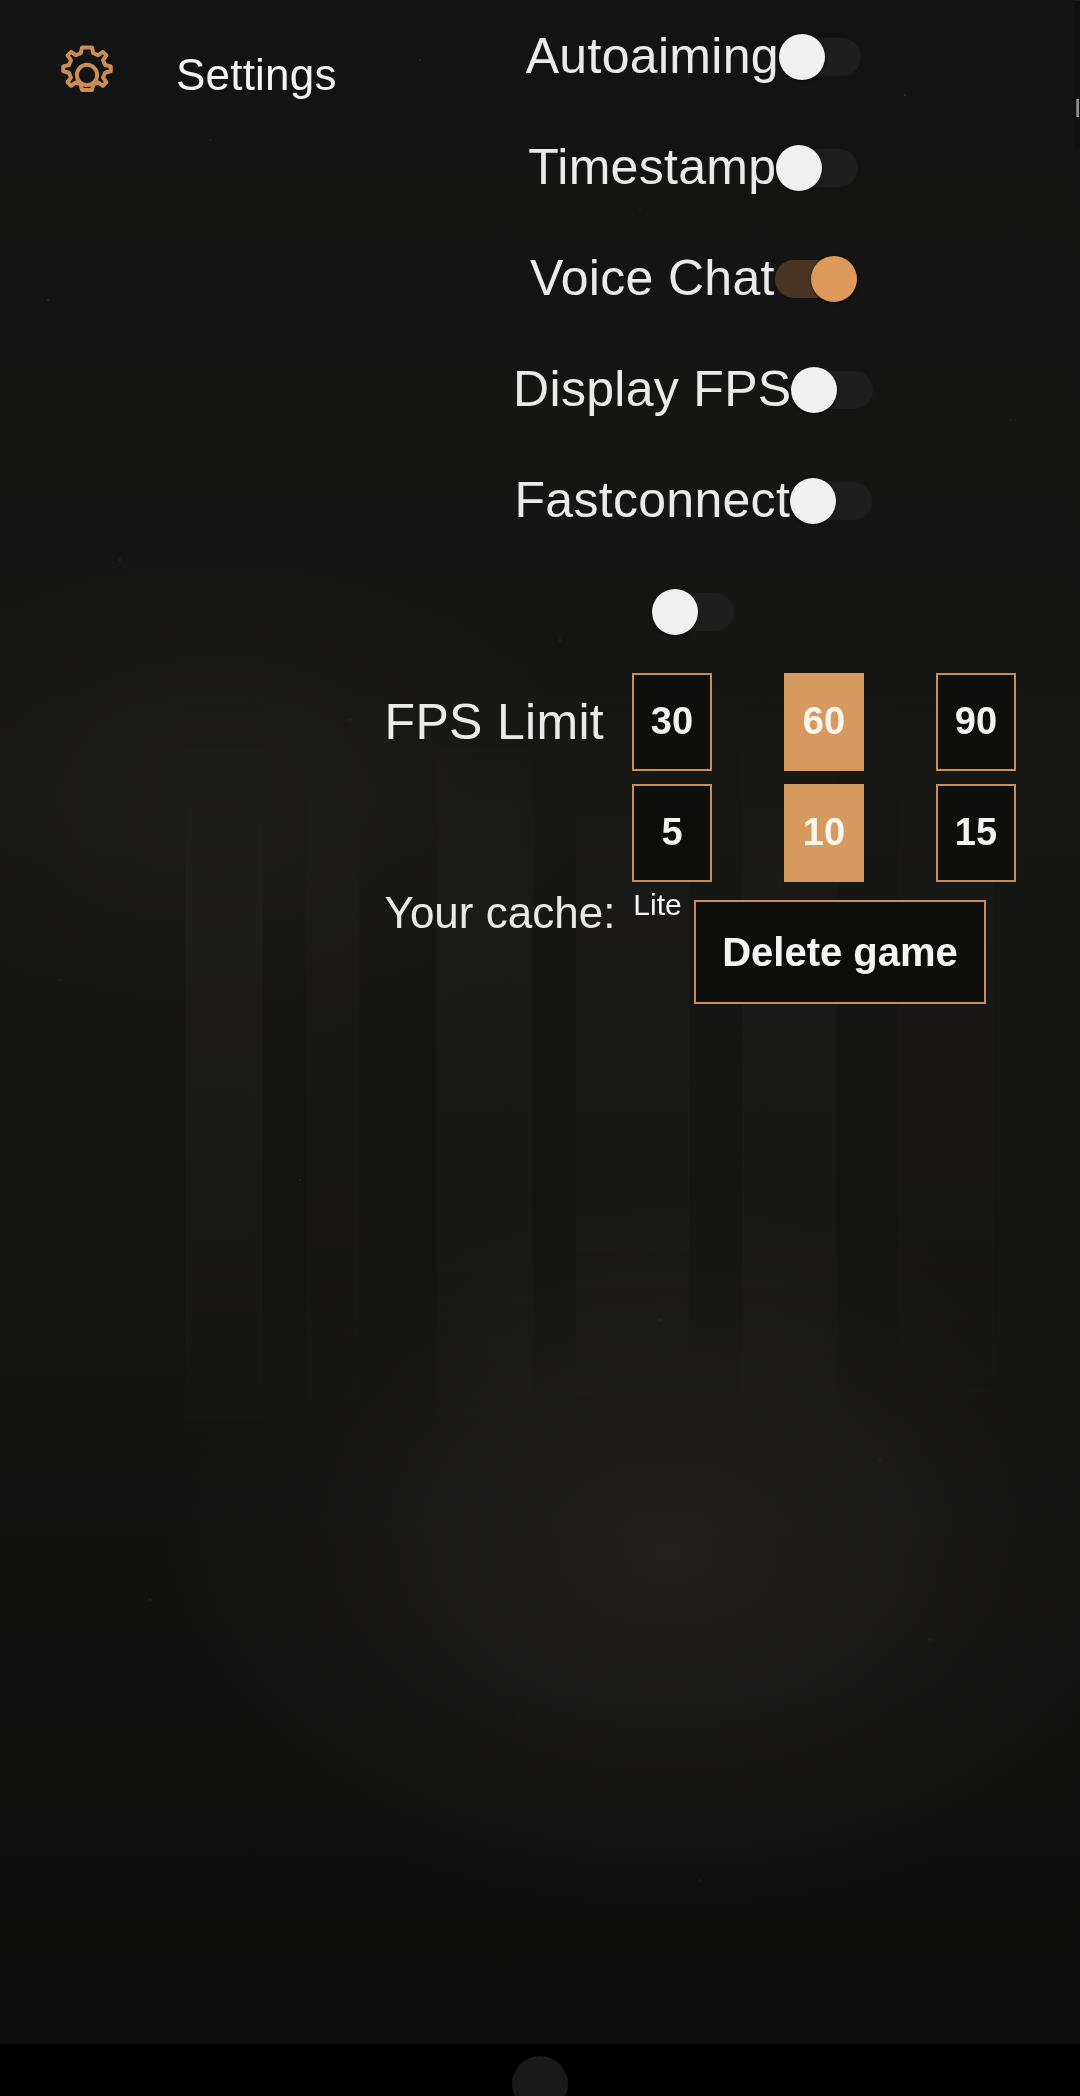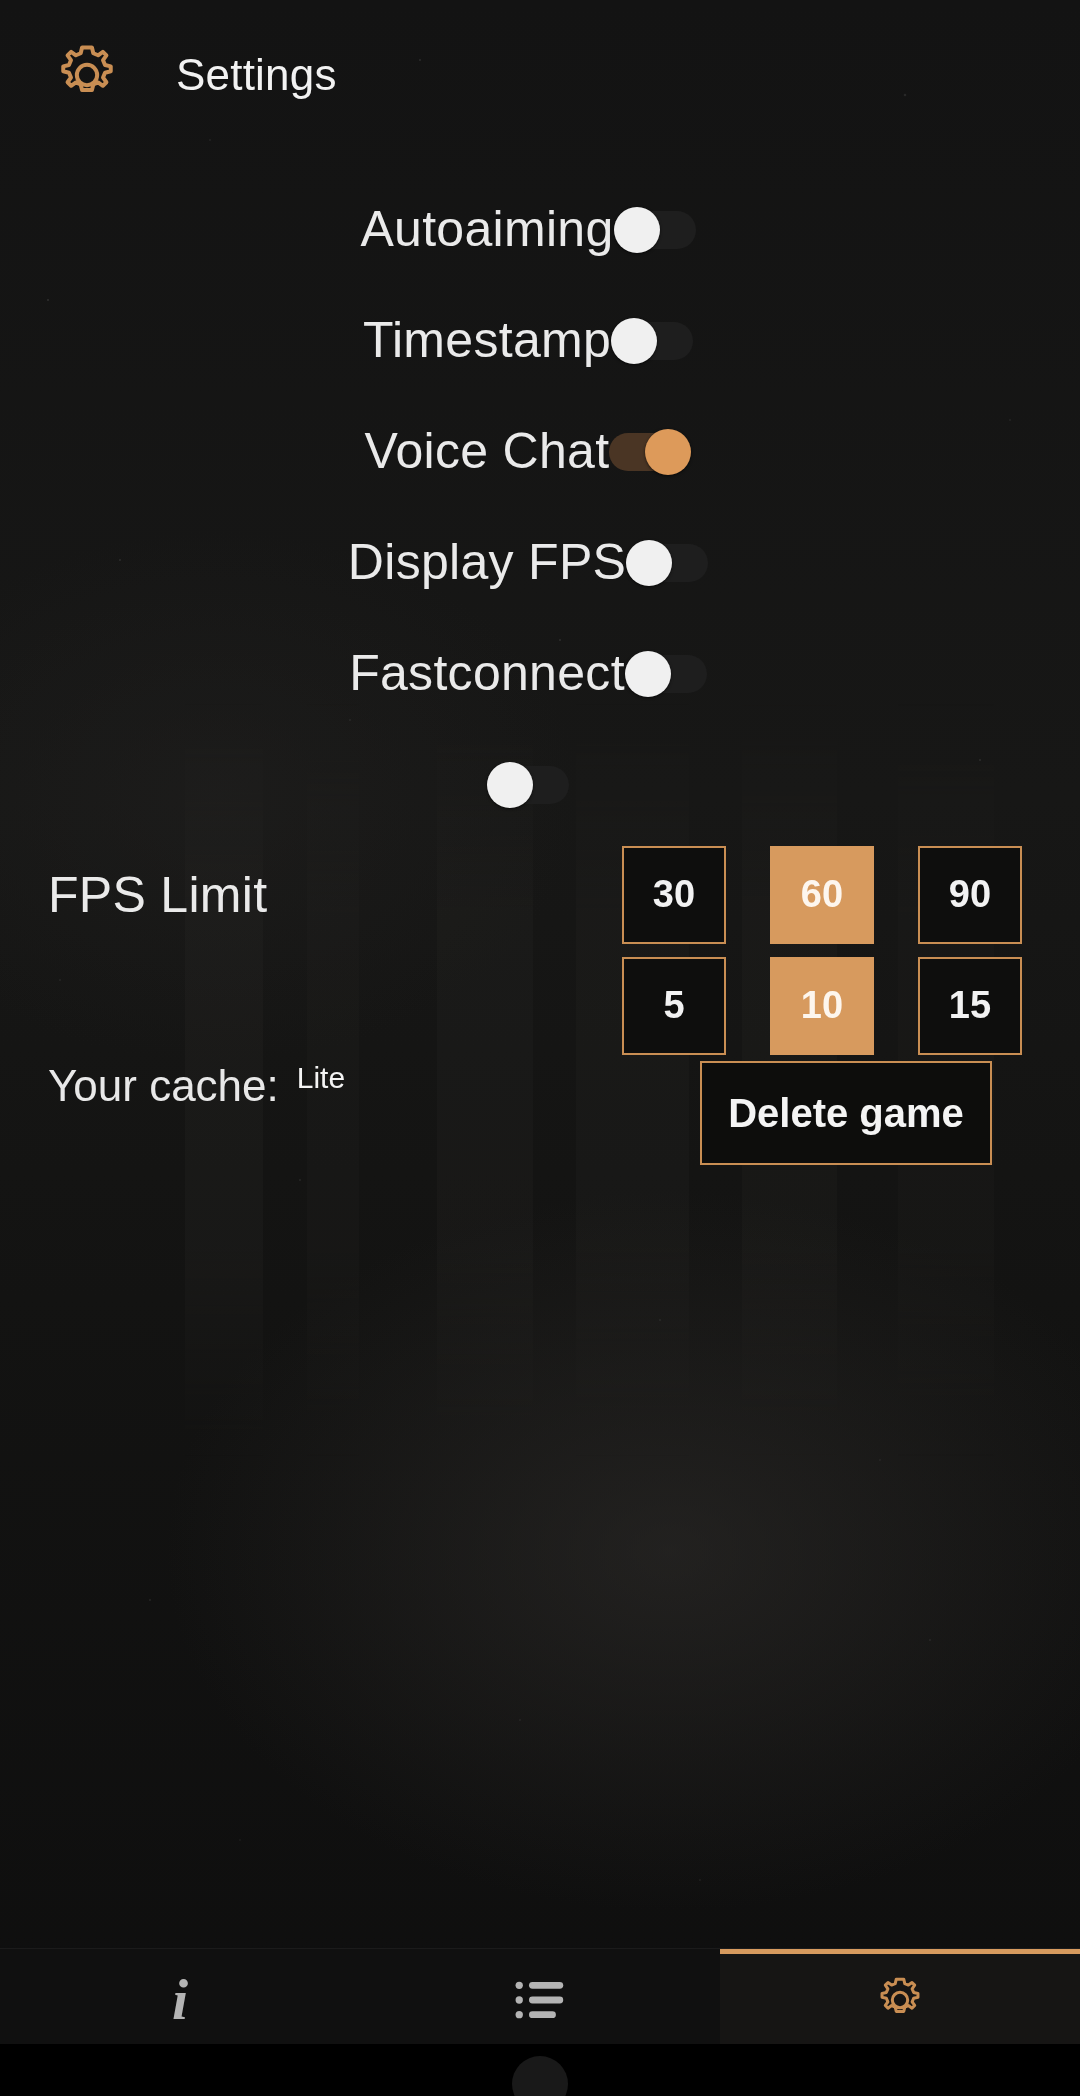--- a/index.html
+++ b/index.html
@@ -20,22 +20,21 @@
   .app {
     position: absolute;
     inset: 0;
     width: 1080px;
     height: 2096px;
     background:
       radial-gradient(ellipse 700px 500px at 62% 74%, rgba(48,46,44,0.55) 0%, rgba(20,19,18,0) 72%),
       radial-gradient(ellipse 520px 380px at 20% 38%, rgba(34,33,32,0.45) 0%, rgba(16,16,16,0) 70%),
       linear-gradient(180deg, #131313 0%, #171716 38%, #131312 62%, #0e0e0e 100%);
     display: flex;
-    flex-direction: column;
-    gap: 23px;
+    flex-direction: row;
   }
 
   
   .stars {
     position: absolute;
     inset: 0;
     pointer-events: none;
     opacity: .55;
     background-image:
       radial-gradient(1.5px 1.5px at 48px 300px, rgba(255,255,255,.30), transparent),
@@ -155,31 +154,32 @@
   }
   .option-row .setting-label { flex: 0 0 auto; }
   .option-group {
     margin-left: auto;
     display: flex;
     align-items: center;
     gap: 44px;
     margin-right: 14px;
   }
   .option-btn {
-    width: 104px;
+    width: 80px;
     height: 98px;
     border: 2px solid #c98e53;
     background: #0e0e0d;
     color: #f2f2f2;
     font-size: 38px;
     font-weight: 700;
     display: flex;
     align-items: center;
     justify-content: center;
     font-family: "Liberation Sans", sans-serif;
+    margin-left: 28px;
   }
   .option-btn.selected {
     background: #d79a5e;
     border-color: #d79a5e;
     color: #fdf6ee;
   }
 
   
   .cache-row {
     height: 122px;
@@ -204,20 +204,21 @@
     height: 104px;
     border: 2px solid #c98e53;
     background: #0d0d0c;
     color: #f4f4f4;
     font-size: 40px;
     font-weight: 700;
     display: flex;
     align-items: center;
     justify-content: center;
     font-family: "Liberation Sans", sans-serif;
+    margin-top: 12px;
   }
 
   .spacer { flex: 1 1 auto; }
 
   
   .bottom-nav {
     position: relative;
     z-index: 5;
     flex: 0 0 auto;
     height: 148px;

